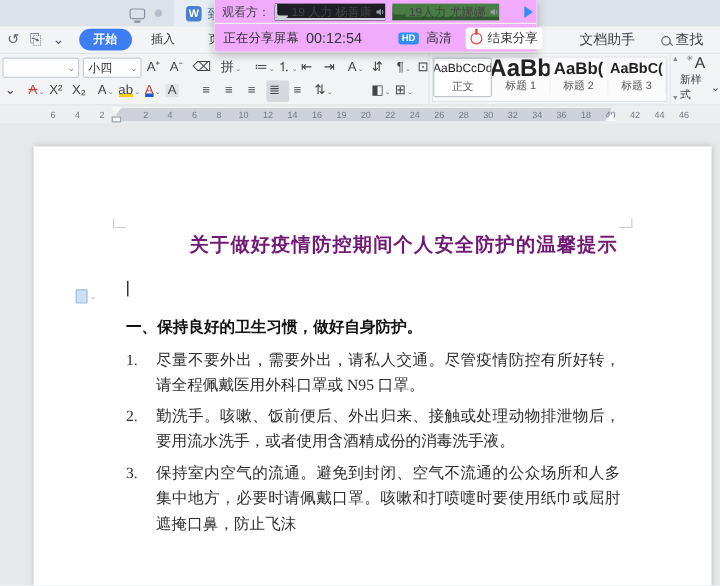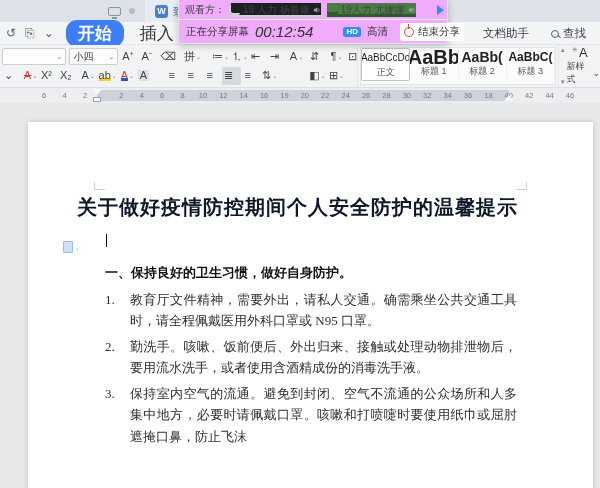--- a/index.html
+++ b/index.html
@@ -19,21 +19,21 @@
   .wicon { width:13px; height:13px; background:#4a7fd4; color:#fff; border-radius:3px;
     font-size:9px; font-weight:bold; display:flex; align-items:center; justify-content:center; }
   .doctab-title { font-size:11px; color:#4a6a9a; white-space:nowrap; }
 
   
   .menurow { position:absolute; left:0; top:22px; width:600px; height:23px;
     background:#f2f4f6; display:flex; align-items:center; border-bottom:1px solid #e3e5e8; }
   .qat { display:flex; align-items:center; gap:9px; padding:0 12px 0 6px; color:#5a6270; font-size:12px; }
   .qat span { cursor:default; }
   .menutabs { display:flex; align-items:center; gap:4px; }
-  .mtab { font-size:17px; color:#333; padding:2px 12px; border-radius:11px; white-space:nowrap; }
+  .mtab { font-size:10px; color:#333; padding:2px 12px; border-radius:11px; white-space:nowrap; }
   .mtab.active { background:#3d7ef5; color:#fff; font-weight:bold; }
   .menuright { position:absolute; right:14px; top:0; height:23px; display:flex; align-items:center; gap:22px; }
   .mr-item { font-size:11.5px; color:#3a3f46; display:flex; align-items:center; gap:4px; white-space:nowrap; }
   .search-ic { width:8px; height:8px; border:1.4px solid #5a6270; border-radius:50%; position:relative; display:inline-block; }
   .search-ic:after { content:""; position:absolute; width:4px; height:1.4px; background:#5a6270;
     right:-3.4px; bottom:-1px; transform:rotate(45deg); }
 
   
   .ribbon { position:absolute; left:0; top:45px; width:600px; height:43px; background:#f1f3f5;
     border-bottom:1px solid #dcdfe3; display:flex; align-items:stretch; }
@@ -84,22 +84,22 @@
   .ind-right { position:absolute; left:504px; top:7px; width:0; height:0;
     border-left:5px solid transparent; border-right:5px solid transparent; border-bottom:6px solid #f6f7f8; }
 
   
   .docarea { position:absolute; left:0; top:103px; width:600px; height:385px; background:#e7e8ea; overflow:hidden; }
   .page { position:absolute; left:28px; top:19px; width:565px; height:500px; background:#fff;
     box-shadow:0 0 5px rgba(0,0,0,.18); font-family:"Liberation Serif", serif; }
   .crop { position:absolute; width:11px; height:8px; }
   .crop-l { left:66px; top:60px; border-left:1px solid #cfcfcf; border-bottom:1px solid #cfcfcf; border-bottom-left-radius:1px; }
   .crop-r { left:488px; top:60px; border-right:1px solid #cfcfcf; border-bottom:1px solid #cfcfcf; }
-  .doc-title { position:absolute; left:49px; top:72px; width:438px; text-align:left;
-    font-size:20px; font-weight:bold; color:#0f172a; letter-spacing:1px; white-space:nowrap; }
+  .doc-title { position:absolute; left:49px; top:72px; width:438px; text-align:right;
+    font-size:16px; font-weight:bold; color:#701a75; letter-spacing:1px; white-space:nowrap; }
   .body-col { position:absolute; left:77px; top:108px; width:412px; font-size:13px; color:#2e2e2e; }
   .salut { line-height:22px; margin-bottom:10px; }
   .cursor { display:inline-block; width:1px; height:13px; background:#000; vertical-align:-2px; margin-left:1px; }
   .para { line-height:22.5px; text-align:justify; text-indent:26px; }
   .red { color:#e04343; }
   .doc-h1 { line-height:22.5px; font-weight:bold; color:#111; margin-top:0.5px; white-space:nowrap; }
   .oli { display:flex; margin-top:4px; }
   .oli .onum { width:25px; line-height:21.5px; flex:none; }
   .oli .otext { line-height:21.5px; text-align:justify; width:387px; }
   .helper-ic { position:absolute; left:35px; top:119px; display:flex; align-items:center; gap:2px; }
@@ -115,21 +115,21 @@
   .viewer { display:flex; align-items:center; gap:3px; }
   .viewer .vname { font-size:10px; color:#444; white-space:nowrap; }
   .avatar { width:11px; height:11px; border-radius:2px; flex:none; }
   .av-dark { background:#1d1f24; box-shadow:inset 2px -2px 0 #cfd4da; }
   .av-green { background:#4a7d46; box-shadow:inset 0 -3px 0 #2f5a2c; }
   .spk { flex:none; }
   .expand-tri { position:absolute; right:3px; top:5px; width:0; height:0;
     border-top:5px solid transparent; border-bottom:5px solid transparent; border-left:7px solid #2f8ff2; }
   .ovrowB { height:23px; display:flex; align-items:center; gap:6px; padding:0 7px; }
   .share-status { font-size:10.5px; color:#333; white-space:nowrap; }
-  .timer { font-size:15px; color:#333;font-style:italic; }
+  .timer { font-size:12px; color:#333; }
   .ov-sep { width:1px; height:12px; background:#e2e2e2; }
   .hdbadge { background:#2f8ff2; color:#fff; font-size:8px; font-weight:bold; border-radius:2.5px;
     padding:1px 3px; line-height:1; }
   .hdlabel, .endlabel { font-size:10.5px; color:#333; white-space:nowrap; }
   .endwrap { display:flex; align-items:center; gap:4px; background:#fff; border-radius:3px; padding:2px 4px; }
   .power-ic { width:10px; height:10px; border:1.6px solid #e5443c; border-radius:50%; position:relative; flex:none; }
   .power-ic:after { content:""; position:absolute; left:2.8px; top:-4px; width:1.6px; height:5px; background:#e5443c; }
 </style>
 </head>
 <body>
@@ -386,21 +386,21 @@
       <div class="helper-ic">
         <span class="pg"></span>
           <span class="hc">⌄</span>
       </div>
       <div class="body-col">
         <div class="salut"><span class="cursor"></span></div>
         <div class="doc-h1">一、保持良好的卫生习惯，做好自身防护。</div>
         <div>
             <div class="oli">
             <span class="onum">1.</span>
-            <span class="otext">教育厅文件精神，需要外出，请私人交通。确需乘坐公共交通工具时，请全程佩戴医用外科口罩或 N95 口罩。</span>
+            <span class="otext">尽量不要外出，需要外出，请私人交通。尽管疫情防控有所好转，请全程佩戴医用外科口罩或 N95 口罩。</span>
           </div>
             <div class="oli">
             <span class="onum">2.</span>
             <span class="otext">勤洗手。咳嗽、饭前便后、外出归来、接触或处理动物排泄物后，要用流水洗手，或者使用含酒精成份的消毒洗手液。</span>
           </div>
             <div class="oli">
             <span class="onum">3.</span>
             <span class="otext">保持室内空气的流通。避免到封闭、空气不流通的公众场所和人多集中地方，必要时请佩戴口罩。咳嗽和打喷嚏时要使用纸巾或屈肘遮掩口鼻，防止飞沫</span>
           </div>
           </div>

